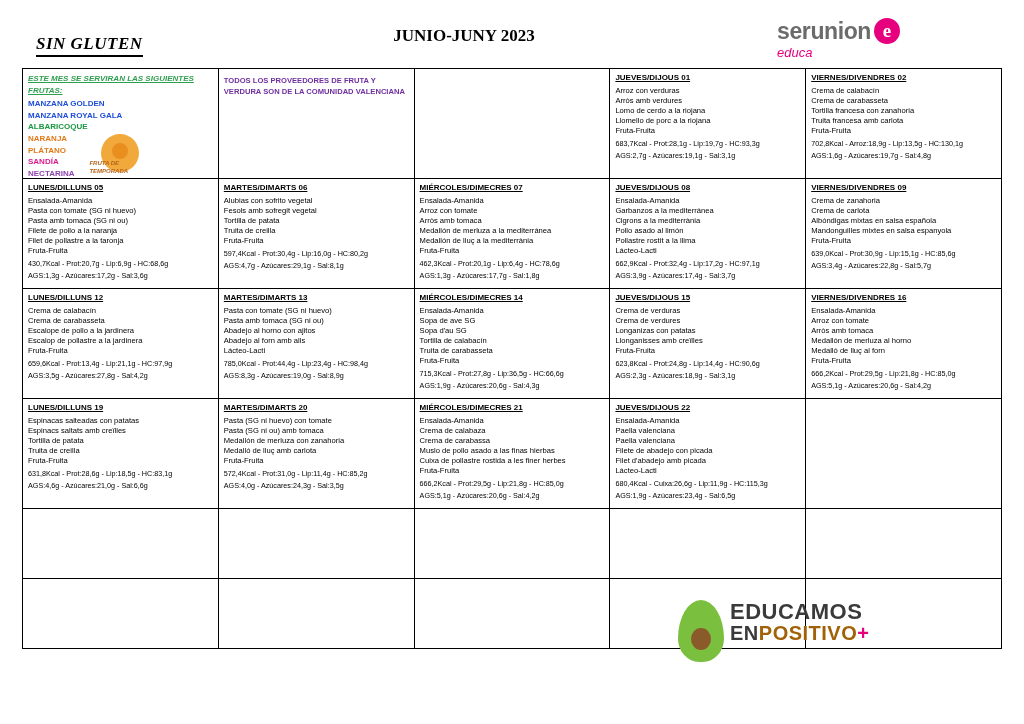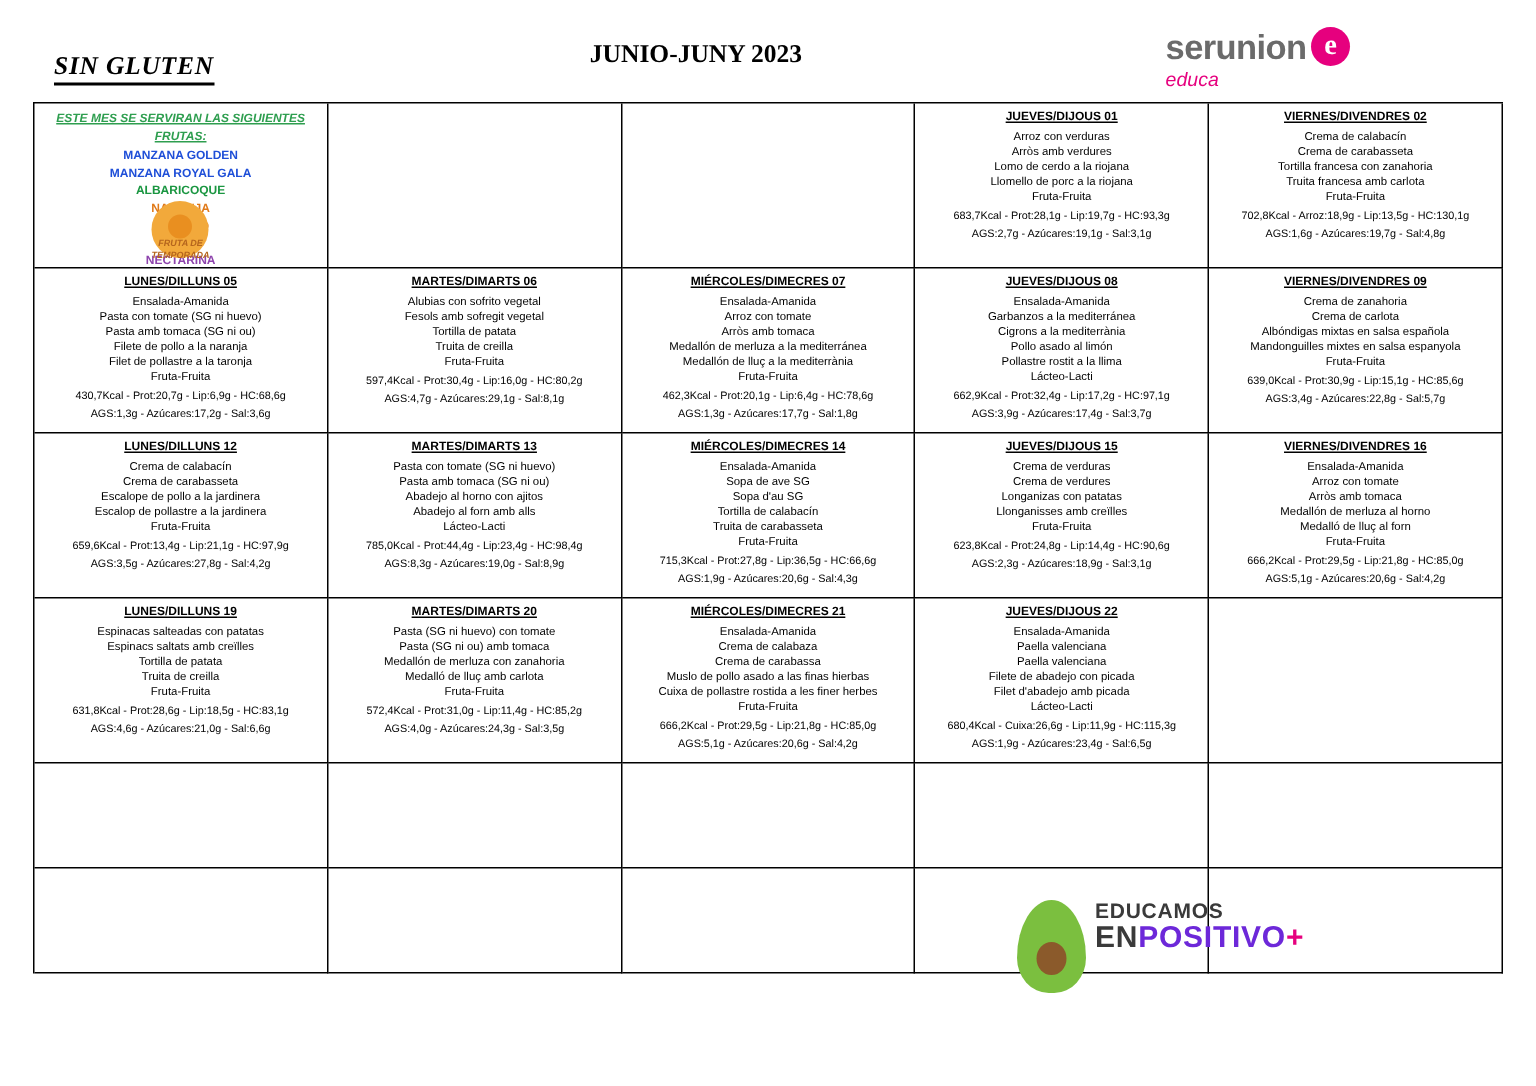--- a/index.html
+++ b/index.html
@@ -103,21 +103,21 @@
     display: flex;
     width: 100%;
   }
   .cell {
     flex: 1 1 20%;
     width: 20%;
     box-sizing: border-box;
     border-right: 1px solid #000;
     border-bottom: 1px solid #000;
     padding: 4px 5px 5px 5px;
-    text-align: center;
+    text-align: left;
     font-size: 7.6px;
     line-height: 1.32;
     position: relative;
   }
   .row-week .cell { height: 110px; }
   .row-week2 .cell { height: 110px; }
   .row-blank .cell { height: 70px; }
 
   .day-head {
     font-weight: bold;
@@ -222,33 +222,33 @@
     background: #8b5a2b;
     border-radius: 50%;
   }
   .edu-text {
     position: absolute;
     left: 52px;
     top: 6px;
     line-height: 1.05;
   }
   .edu-1 {
-    font-size: 14px;
+    font-size: 22px;
     font-weight: bold;
     color: #3a3a3a;
     letter-spacing: 0.5px;
     font-family: "Liberation Sans", sans-serif;
   }
   .edu-2 {
     font-size: 20px;
     font-weight: bold;
     letter-spacing: 0.5px;
   }
   .edu-2 .en { color: #3a3a3a; }
-  .edu-2 .p { color: #6d28d9; }
+  .edu-2 .p { color: #a16207; }
   .edu-2 .plus { color: #e6007e; }
 </style>
 </head>
 <body>
 
 <div class="page">
 
   <div class="header">
     <div class="title-left">SIN GLUTEN</div>
     <div class="title-center">JUNIO-JUNY 2023</div>
@@ -272,20 +272,21 @@
           <span class="c-magenta">SANDÍA</span>
           <span class="c-purple">NECTARINA</span>
         </div>
         <div class="stamp">
           <div class="circle"></div>
           <div class="txt">FRUTA DE TEMPORADA</div>
         </div>
       </div>
 
       <div class="cell intro-red">
+        <span class="purple">TODOS LOS PROVEEDORES DE FRUTA Y VERDURA SON DE LA COMUNIDAD VALENCIANA</span>
       </div>
 
       <div class="cell"></div>
 
       <div class="cell">
         <div class="day-head">JUEVES/DIJOUS 01</div>
         <div class="dish">Arroz con verduras</div>
         <div class="dish">Arròs amb verdures</div>
         <div class="dish">Lomo de cerdo a la riojana</div>
         <div class="dish">Llomello de porc a la riojana</div>

